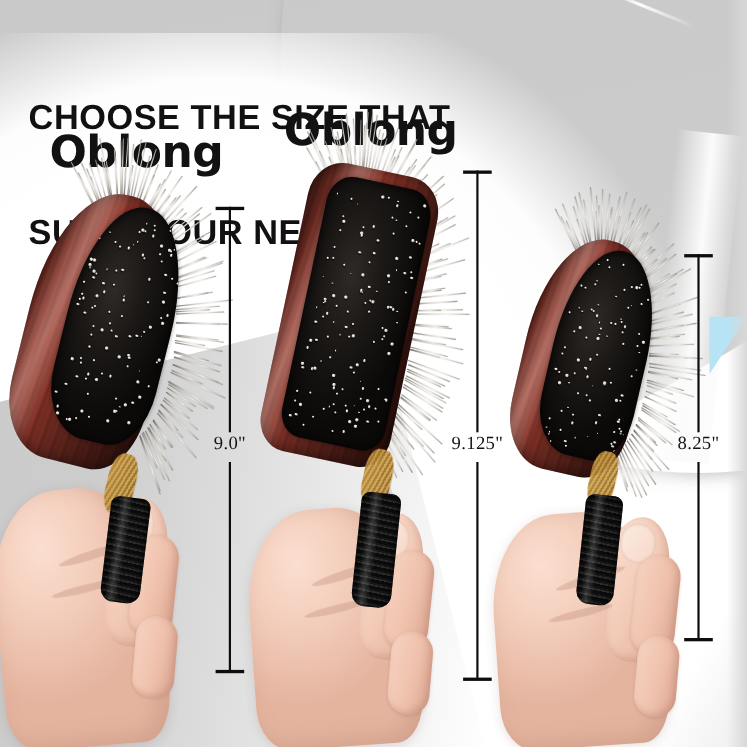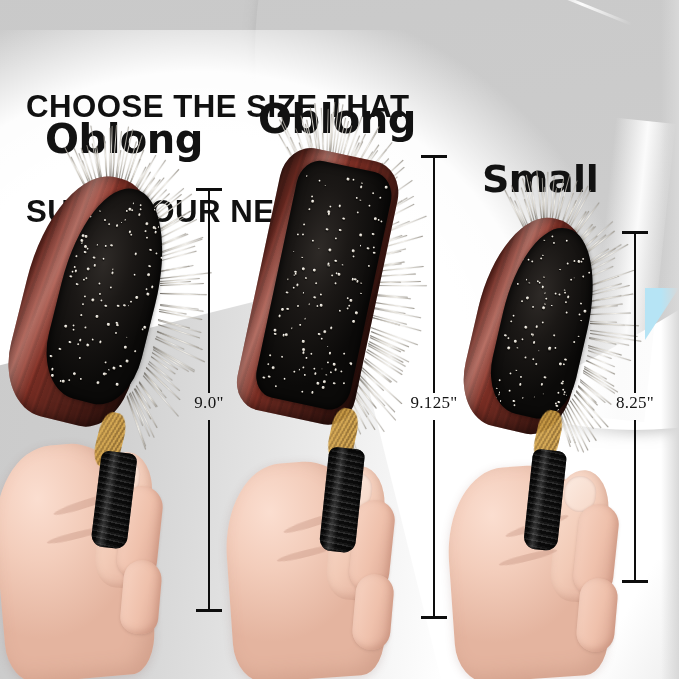--- a/index.html
+++ b/index.html
@@ -759,21 +759,20 @@
   </div>
 
   <div class="dim" id="dim-oblong" style="left:414px;top:155px;width:40px;height:464px;">
     <div class="cap" style="top:0;width:26px;"></div>
     <div class="stem" style="top:0;height:238px;"></div>
     <div class="val" style="top:238px;">9.125"</div>
     <div class="stem" style="top:265px;height:197px;"></div>
     <div class="cap" style="top:461px;width:26px;"></div>
   </div>
 
-  <div class="size-label" id="label-small">Small</div>
 
   <div class="brush" id="brush-small" style="left:470px;top:210px;width:180px;height:290px;">
     <div class="pins" style="left:0;top:0;width:180px;height:290px;">
         <span style="left:56.2px;top:20.5px;width:47.0px;transform:rotate(-116.7deg);opacity:0.95;"></span>
         <span style="left:56.5px;top:20.2px;width:38.2px;transform:rotate(-116.4deg);opacity:0.77;"></span>
         <span style="left:57.9px;top:18.7px;width:31.5px;transform:rotate(-114.3deg);opacity:0.88;"></span>
         <span style="left:59.3px;top:17.4px;width:45.6px;transform:rotate(-112.4deg);opacity:0.79;"></span>
         <span style="left:62.9px;top:14.4px;width:39.0px;transform:rotate(-107.3deg);opacity:0.80;"></span>
         <span style="left:62.9px;top:14.5px;width:28.0px;transform:rotate(-107.4deg);opacity:0.86;"></span>
         <span style="left:64.5px;top:13.4px;width:46.9px;transform:rotate(-105.1deg);opacity:0.94;"></span>

